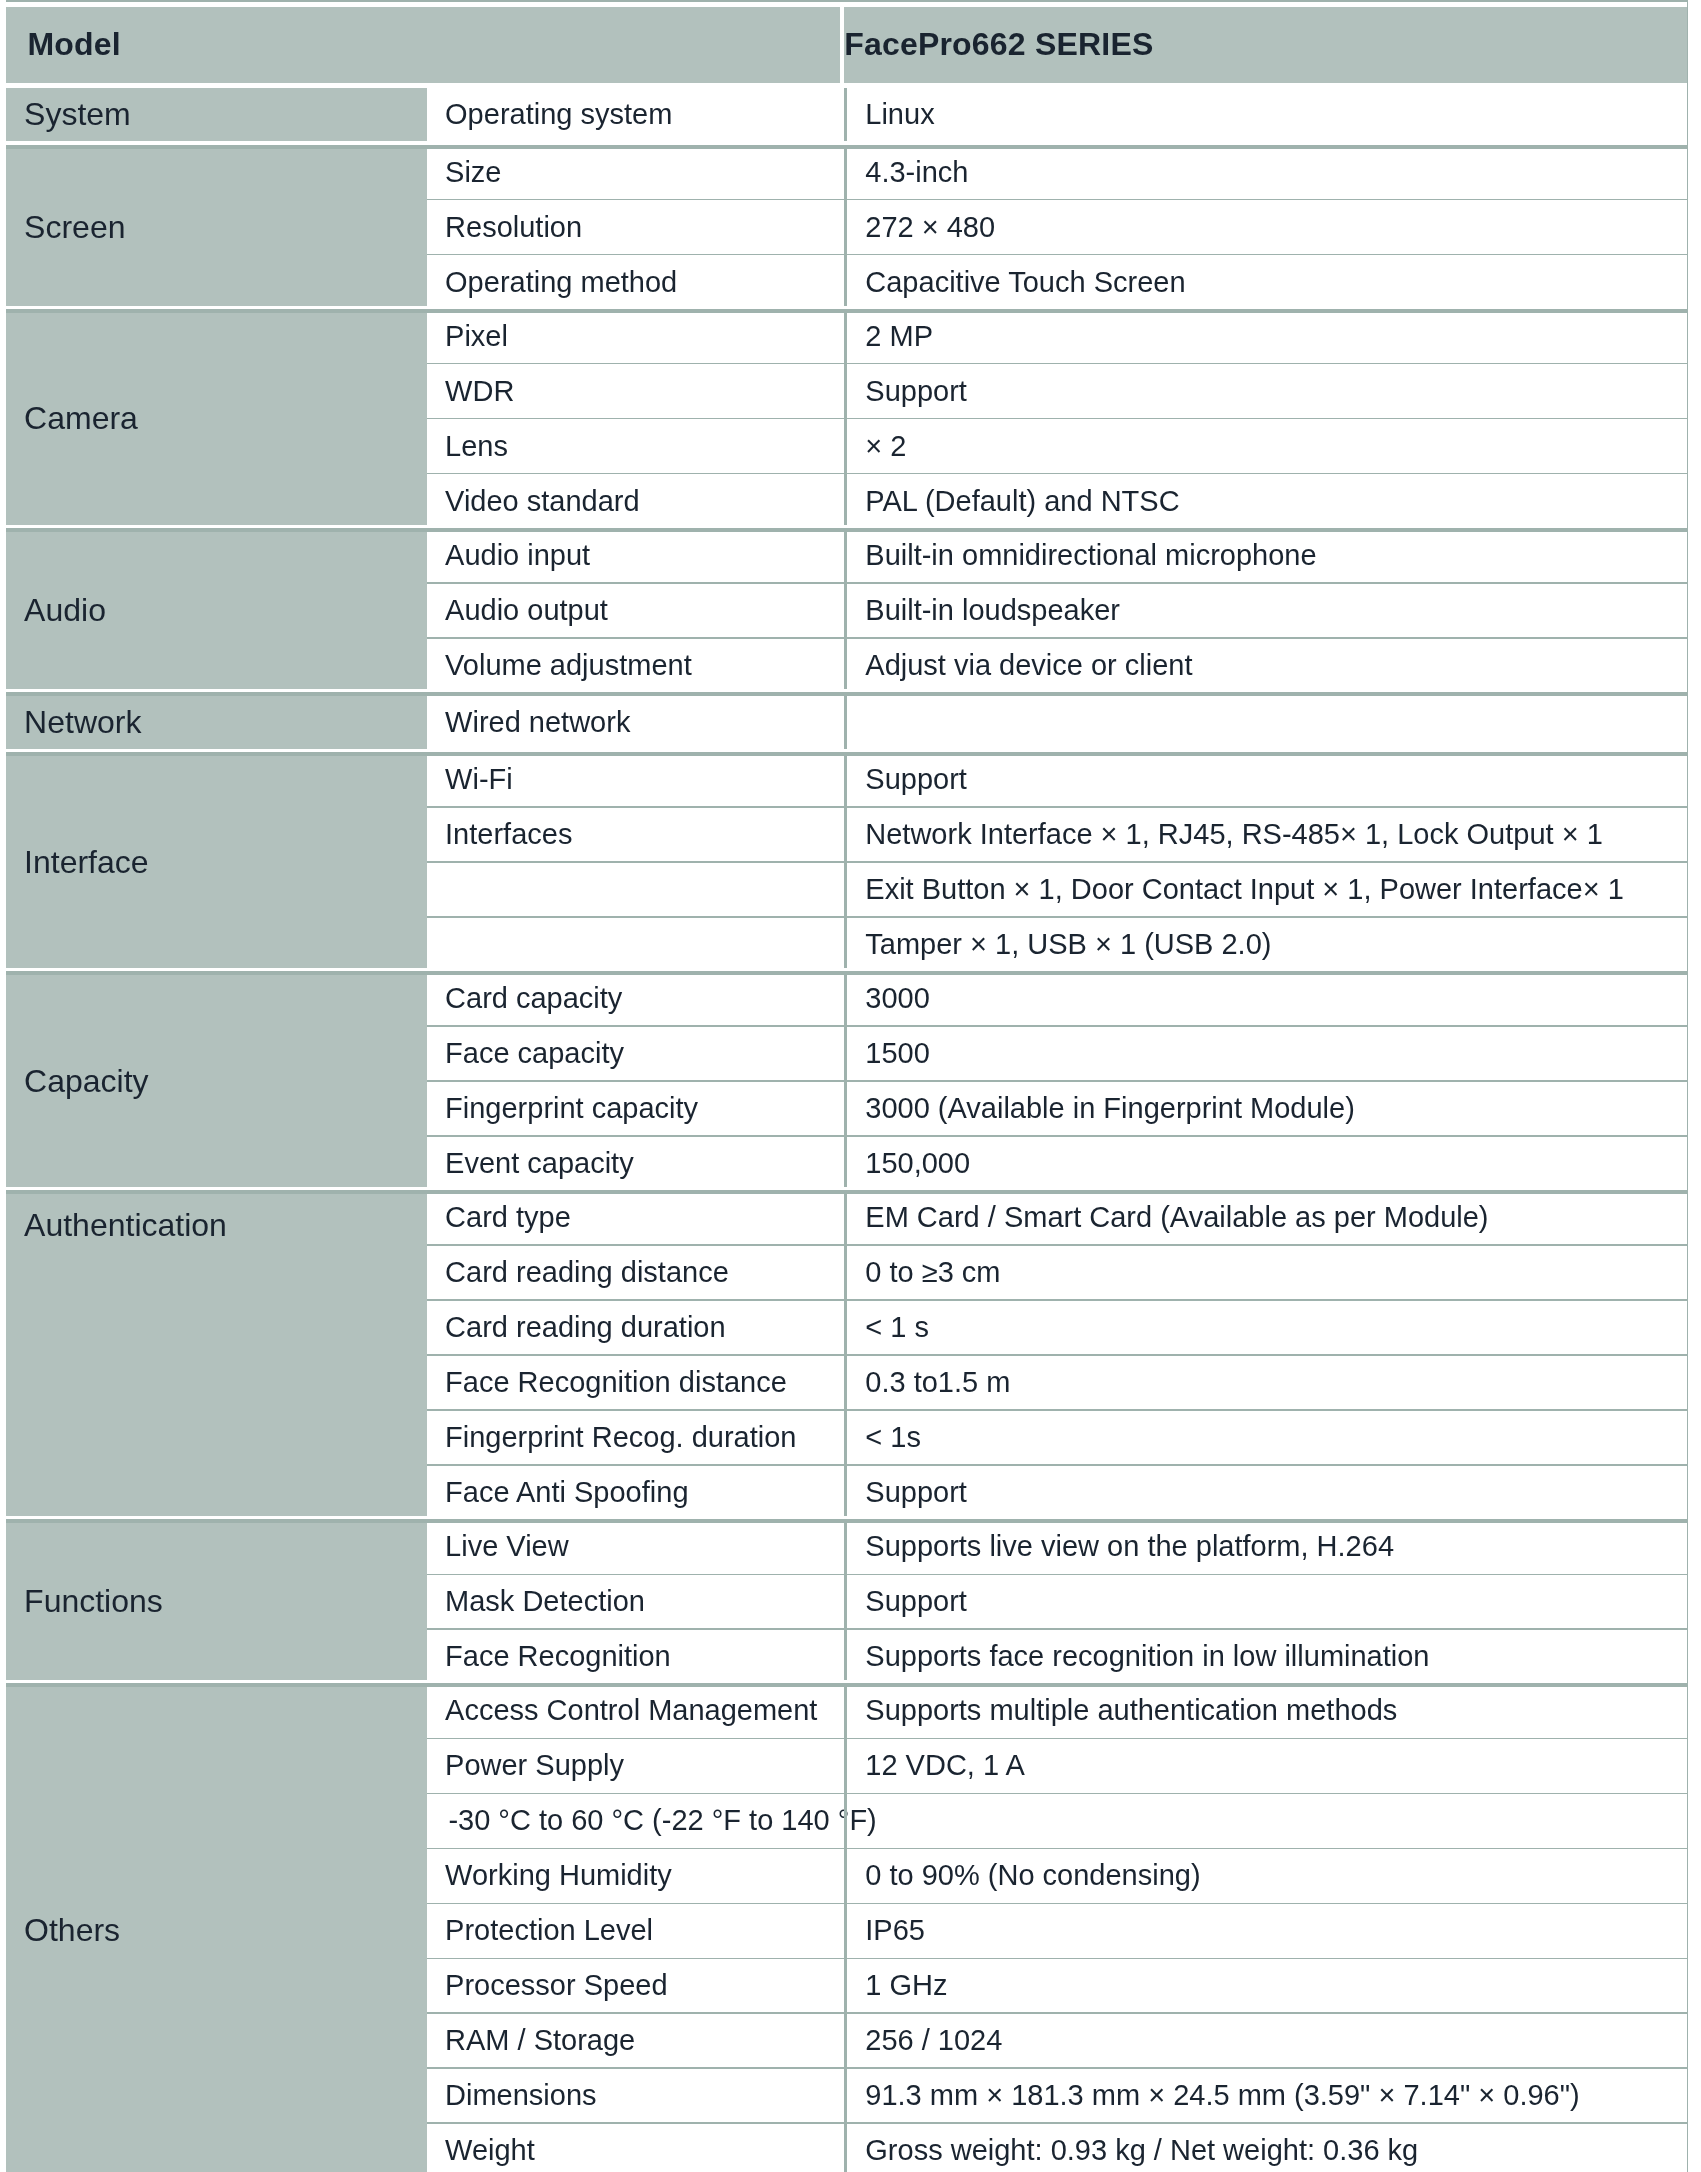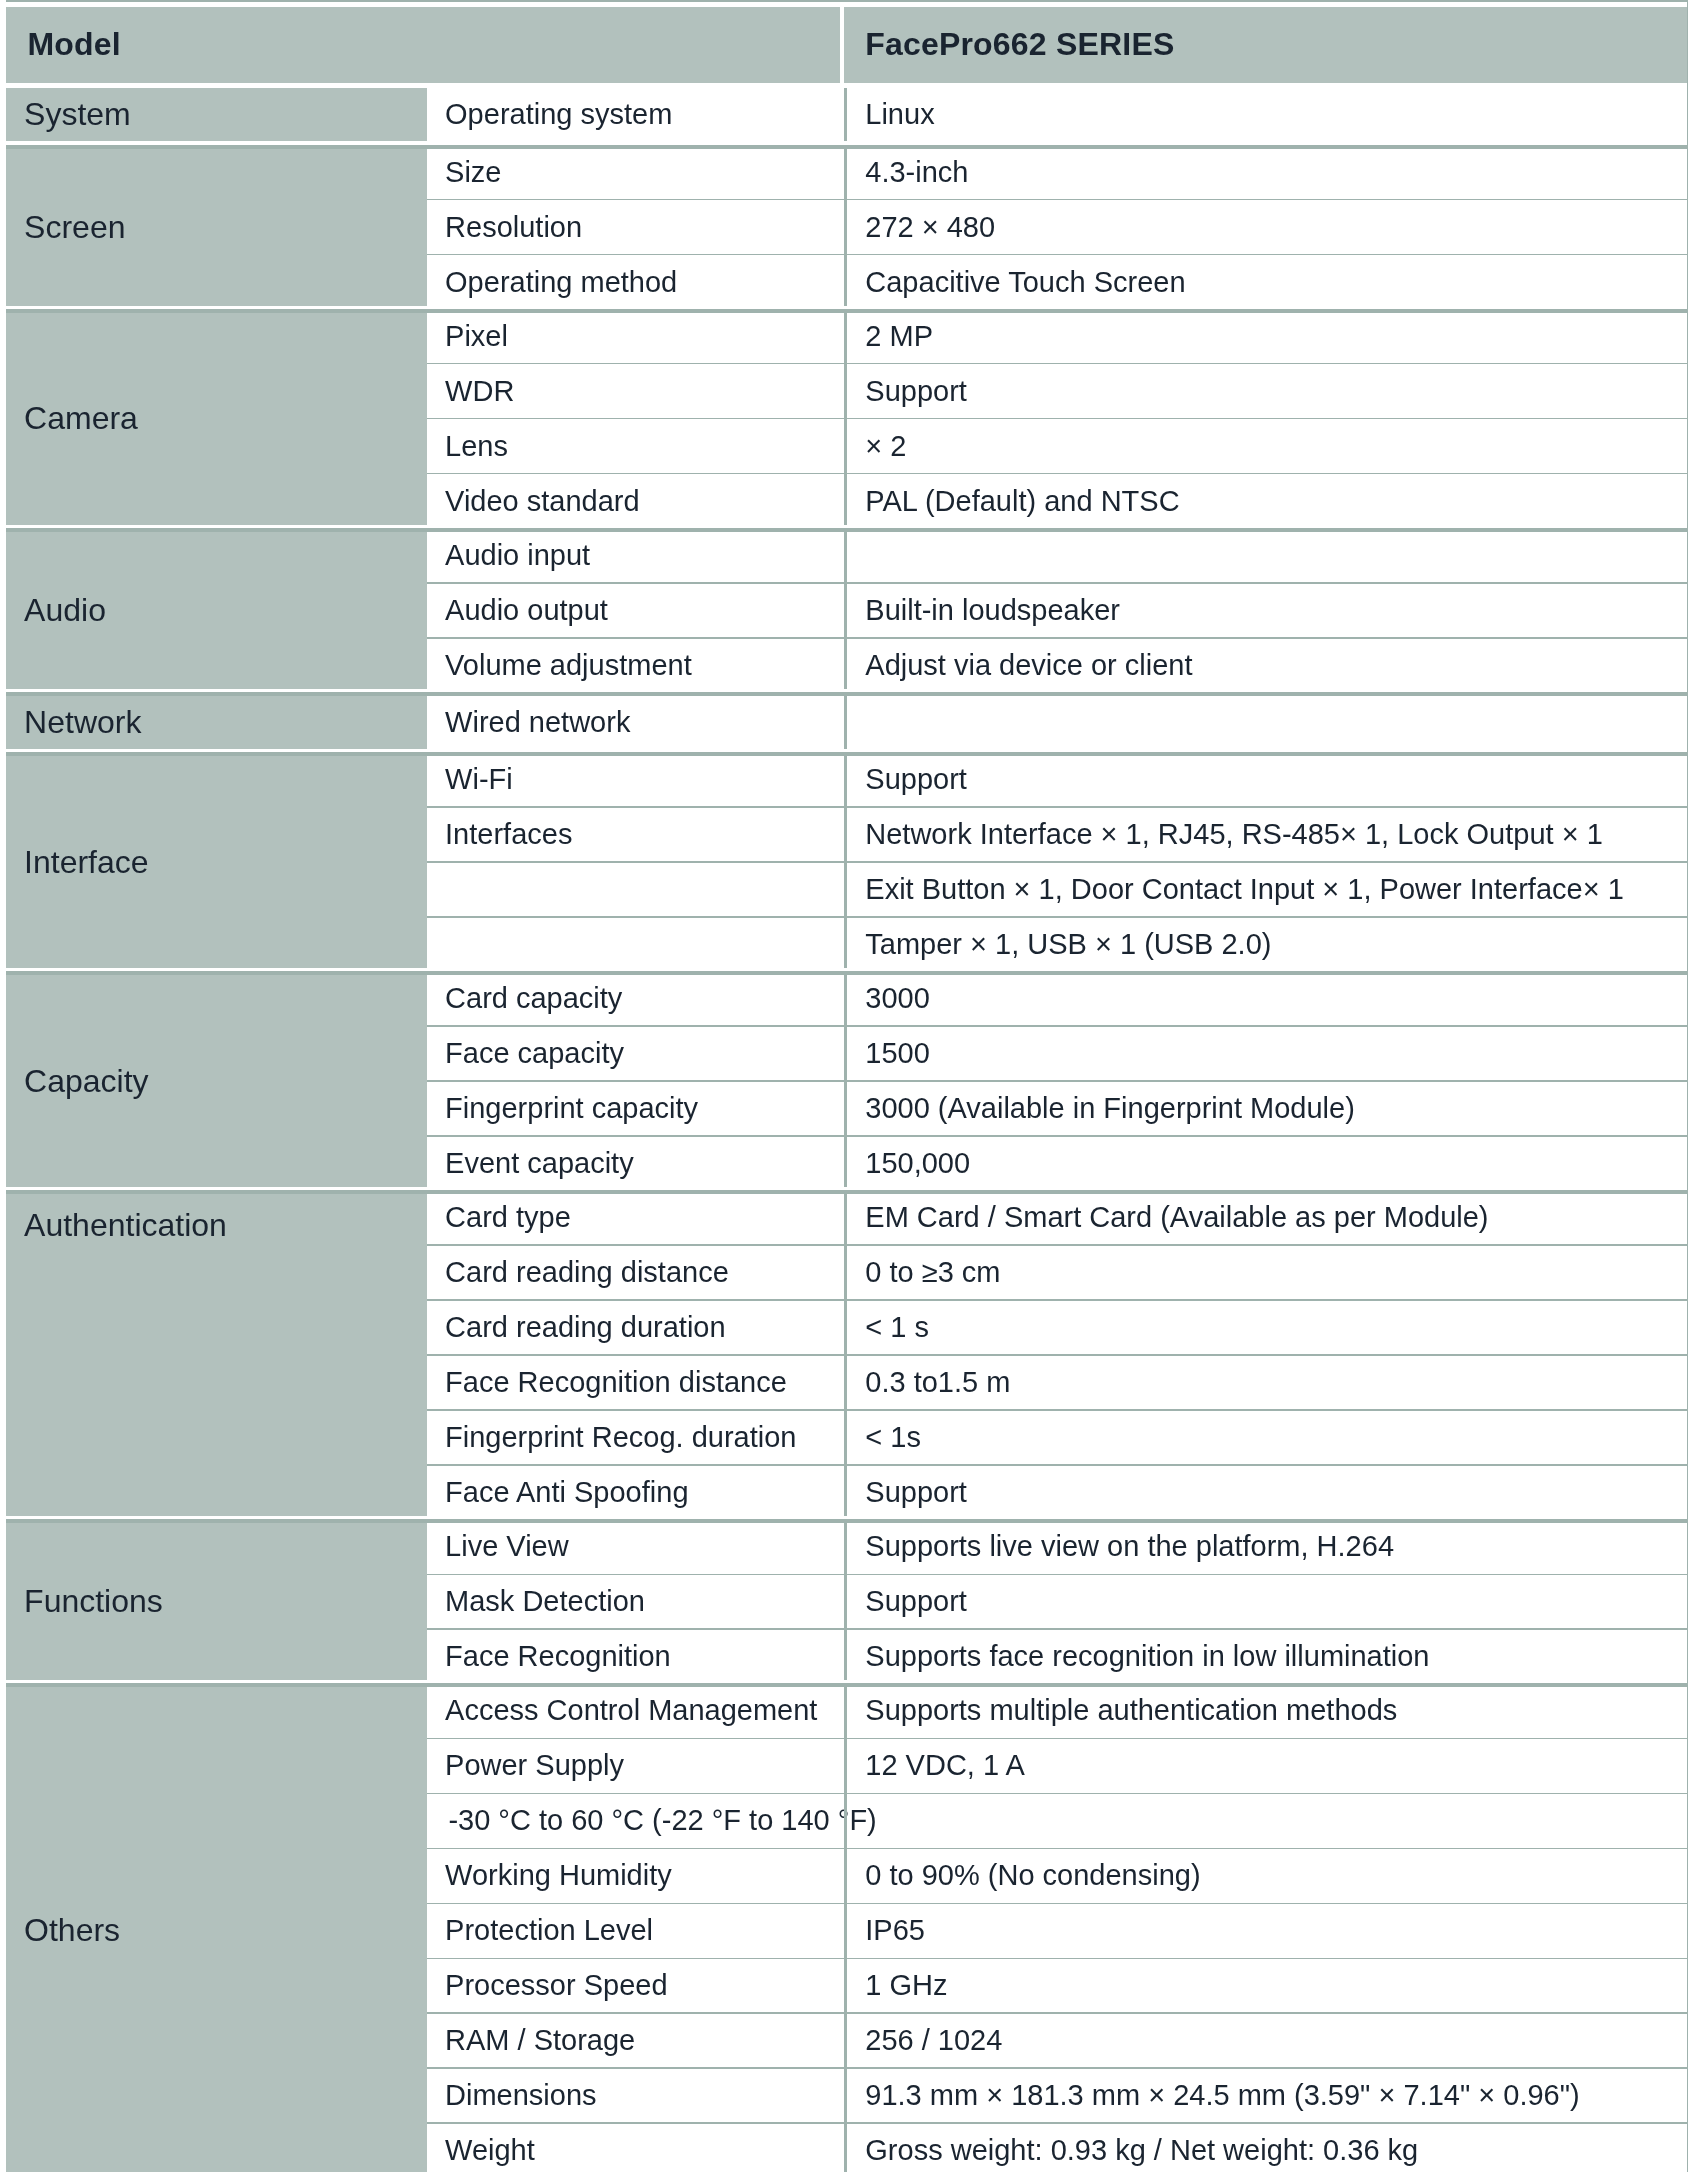--- a/index.html
+++ b/index.html
@@ -43,21 +43,21 @@
     letter-spacing:0.2px;
   }
   .header-cell.model{
     flex:0 0 49.85%;
     border-right:4px solid #ffffff;
     padding-left:21px;
     text-align:center;
   }
   .header-cell.series{
     flex:1;
-    padding-left:21px;
+    padding-left:0;
   }
   
   .section{display:flex;background:#ffffff;}
   .section + .section{
     margin-top:3.2px;
     border-top:4px solid var(--line);
   }
   .cat{
     flex:0 0 25.05%;
     background:var(--sage);
@@ -188,20 +188,21 @@
             </div>
           </div>
         </div>
         <div class="section">
           <div class="cat">
             <span>Audio</span>
           </div>
           <div class="rows">
             <div class="spec-row">
               <div class="cell label">Audio input</div>
+              <div class="cell value">Built-in omnidirectional microphone</div>
             </div>
             <div class="hdiv"></div>
             <div class="spec-row">
               <div class="cell label">Audio output</div>
               <div class="cell value">Built-in loudspeaker</div>
             </div>
             <div class="hdiv"></div>
             <div class="spec-row">
               <div class="cell label">Volume adjustment</div>
               <div class="cell value">Adjust via device or client</div>

